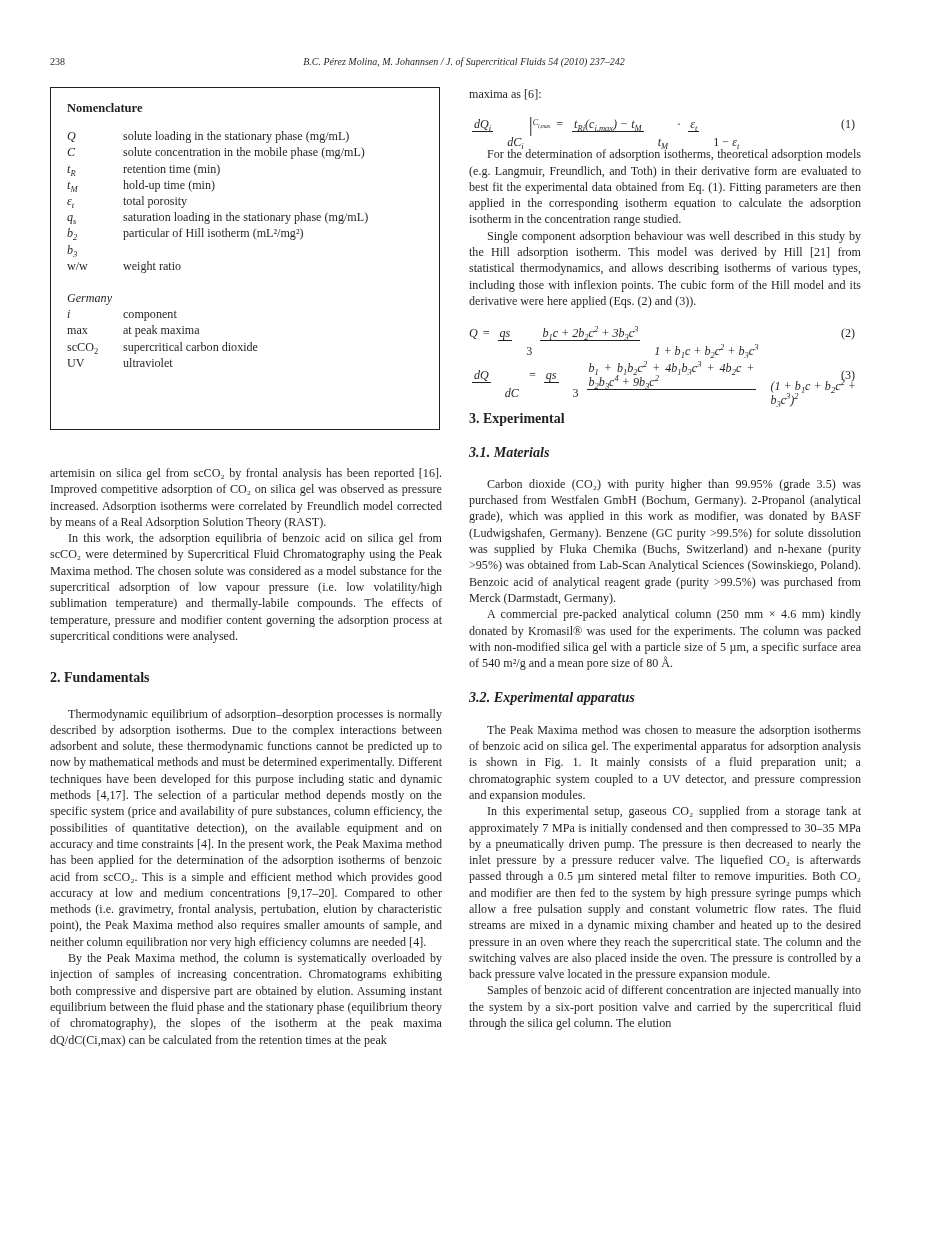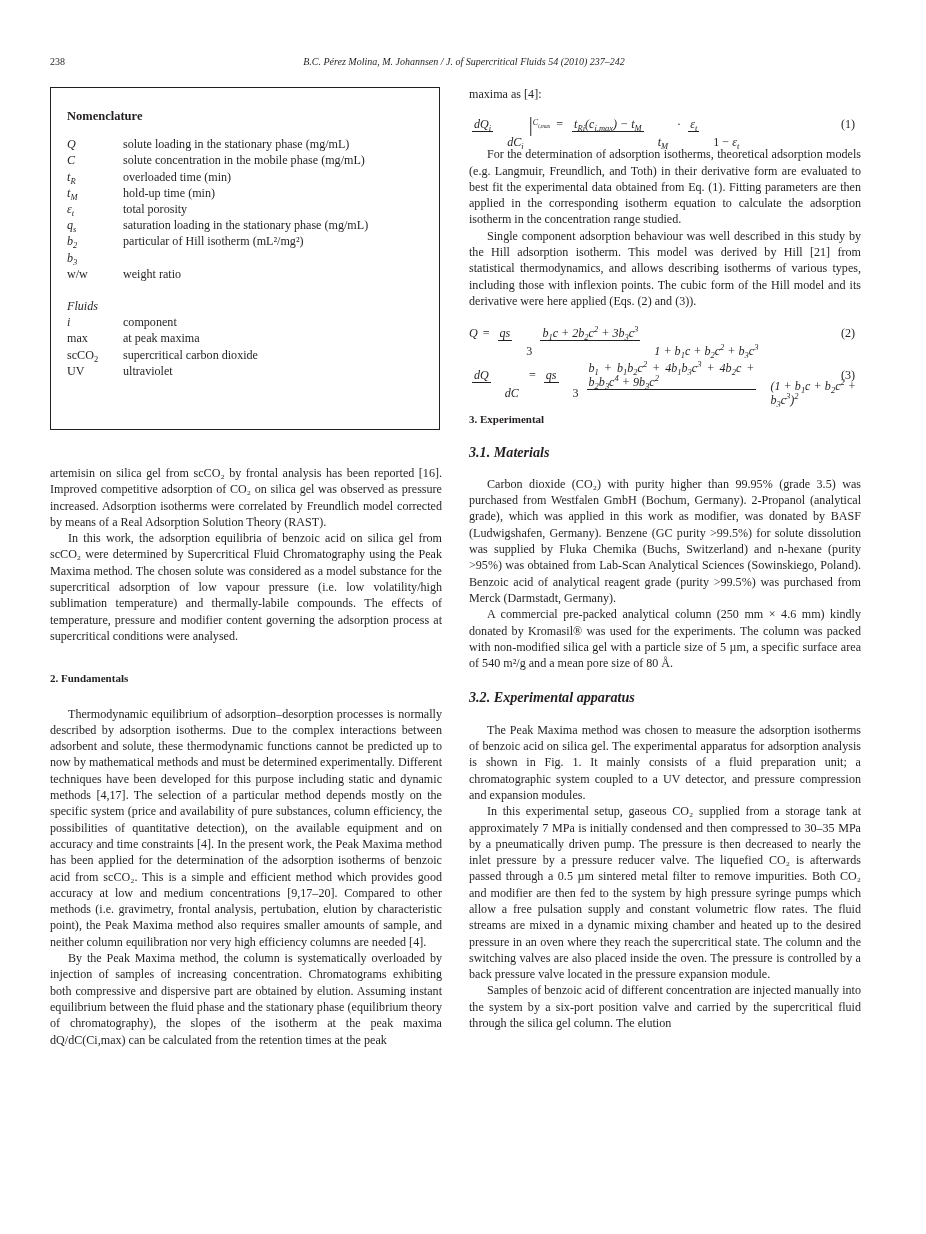--- a/index.html
+++ b/index.html
@@ -5,29 +5,29 @@
   html, body { margin:0; padding:0; background:#ffffff; }
   body { width:926px; height:1234px; position:relative; overflow:hidden;
          font-family:"Liberation Serif","DejaVu Serif",serif; color:#231f20; }
   .hdr { position:absolute; top:56px; left:50px; width:828px; font-size:10px; }
   .hdr .pg { position:absolute; left:0; top:0; }
   .hdr .run { position:absolute; left:0; width:828px; text-align:center; font-style:italic; top:0; }
   .col { position:absolute; width:392px; font-size:12.1px; line-height:16.3px; text-align:justify; }
   .col.left { left:50px; }
   .col.right { left:469px; }
   .nom { position:absolute; left:50px; top:87px; width:390px; height:343px; border:1px solid #231f20; box-sizing:border-box; padding:12px 16px; font-size:12.1px; line-height:16.2px; }
-  .nom h3 { margin:8px 0 12px 0; font-size:12.5px; font-weight:bold; }
+  .nom h3 { margin:0 0 12px 0; font-size:12.5px; font-weight:bold; }
   .nom .row { display:flex; }
   .nom .sym { width:56px; font-style:italic; }
   .nom .sym.up { font-style:normal; }
   .nom .def { flex:1; }
   .nom .grp { font-style:italic; margin-top:16px; }
   p { margin:0; text-indent:18px; }
   p.ni { text-indent:0; }
-  .sec { font-weight:bold; font-size:11px; margin:0; }
+  .sec { font-weight:bold; font-size:14px; margin:0; }
   .subsec { font-style:italic; margin:0; }
   sub, sup { font-size:70%; line-height:0; }
   .eq { display:flex; align-items:center; position:relative; font-style:italic; }
   .eq .num { position:absolute; right:6px; font-style:normal; }
   .frac { display:inline-flex; align-items:center; vertical-align:middle; margin:0 3px;gap:12px; }
   .frac .n { border-bottom:1px solid #231f20; padding:0 2px; line-height:14px; }
   .frac .d { padding:0 2px; line-height:14px;margin-top:36px; }
   .rm { font-style:normal; }
 </style>
 </head>
@@ -43,21 +43,21 @@
   <div class="row">
       <span class="sym">Q</span>
       <span class="def">solute loading in the stationary phase (mg/mL)</span>
     </div>
   <div class="row">
       <span class="sym">C</span>
       <span class="def">solute concentration in the mobile phase (mg/mL)</span>
     </div>
   <div class="row">
       <span class="sym">t<sub>R</sub></span>
-      <span class="def">overloaded time (min)</span>
+      <span class="def">retention time (min)</span>
     </div>
   <div class="row">
       <span class="sym">t<sub>M</sub></span>
       <span class="def">hold-up time (min)</span>
     </div>
   <div class="row">
       <span class="sym">ε<sub>t</sub></span>
       <span class="def">total porosity</span>
     </div>
   <div class="row">
@@ -69,21 +69,21 @@
       <span class="def">particular of Hill isotherm (mL²/mg²)</span>
     </div>
   <div class="row">
       <span class="sym">b<sub>3</sub></span>
     </div>
   <div class="row">
       <span class="sym up">w/w</span>
       <span class="def">weight ratio</span>
     </div>
 
-  <div class="grp">Fluids</div>
+  <div class="grp">Germany</div>
   <div class="row">
       <span class="sym">i</span>
       <span class="def">component</span>
     </div>
   <div class="row">
       <span class="sym up">max</span>
       <span class="def">at peak maxima</span>
     </div>
 
   <div class="row">
@@ -100,21 +100,21 @@
   <p class="ni">artemisin on silica gel from scCO₂ by frontal analysis has been reported [16]. Improved competitive adsorption of CO₂ on silica gel was observed as pressure increased. Adsorption isotherms were correlated by Freundlich model corrected by means of a Real Adsorption Solution Theory (RAST).</p>
   <p>In this work, the adsorption equilibria of benzoic acid on silica gel from scCO₂ were determined by Supercritical Fluid Chromatography using the Peak Maxima method. The chosen solute was considered as a model substance for the supercritical adsorption of low vapour pressure (i.e. low volatility/high sublimation temperature) and thermally-labile compounds. The effects of temperature, pressure and modifier content governing the adsorption process at supercritical conditions were analysed.</p>
   <div style="height:26px"></div>
   <h2 class="sec">2.  Fundamentals</h2>
   <div style="height:19px"></div>
   <p>Thermodynamic equilibrium of adsorption–desorption processes is normally described by adsorption isotherms. Due to the complex interactions between adsorbent and solute, these thermodynamic functions cannot be predicted up to now by mathematical methods and must be determined experimentally. Different techniques have been developed for this purpose including static and dynamic methods [4,17]. The selection of a particular method depends mostly on the specific system (price and availability of pure substances, column efficiency, the possibilities of quantitative detection), on the available equipment and on accuracy and time constraints [4]. In the present work, the Peak Maxima method has been applied for the determination of the adsorption isotherms of benzoic acid from scCO₂. This is a simple and efficient method which provides good accuracy at low and medium concentrations [9,17–20]. Compared to other methods (i.e. gravimetry, frontal analysis, pertubation, elution by characteristic point), the Peak Maxima method also requires smaller amounts of sample, and neither column equilibration nor very high efficiency columns are needed [4].</p>
   <p>By the Peak Maxima method, the column is systematically overloaded by injection of samples of increasing concentration. Chromatograms exhibiting both compressive and dispersive part are obtained by elution. Assuming instant equilibrium between the fluid phase and the stationary phase (equilibrium theory of chromatography), the slopes of the isotherm at the peak maxima dQ/dC(Ci,max) can be calculated from the retention times at the peak</p>
 </div>
 
 <div class="col right" style="top:86px;">
-  <p class="ni">maxima as [4]:</p>
+  <p class="ni">maxima as [6]:</p>
 
   <div class="eq" style="height:44px;">
     <span class="frac">
         <span class="n">dQ<sub>i</sub></span>
         <span class="d">dC<sub>i</sub></span>
       </span>
     <span style="font-size:20px;font-style:normal;">|</span>
       <sub style="font-size:8px;">C<sub>i,max</sub></sub>
     <span class="rm" style="margin:0 6px;">=</span>
     <span class="frac">

